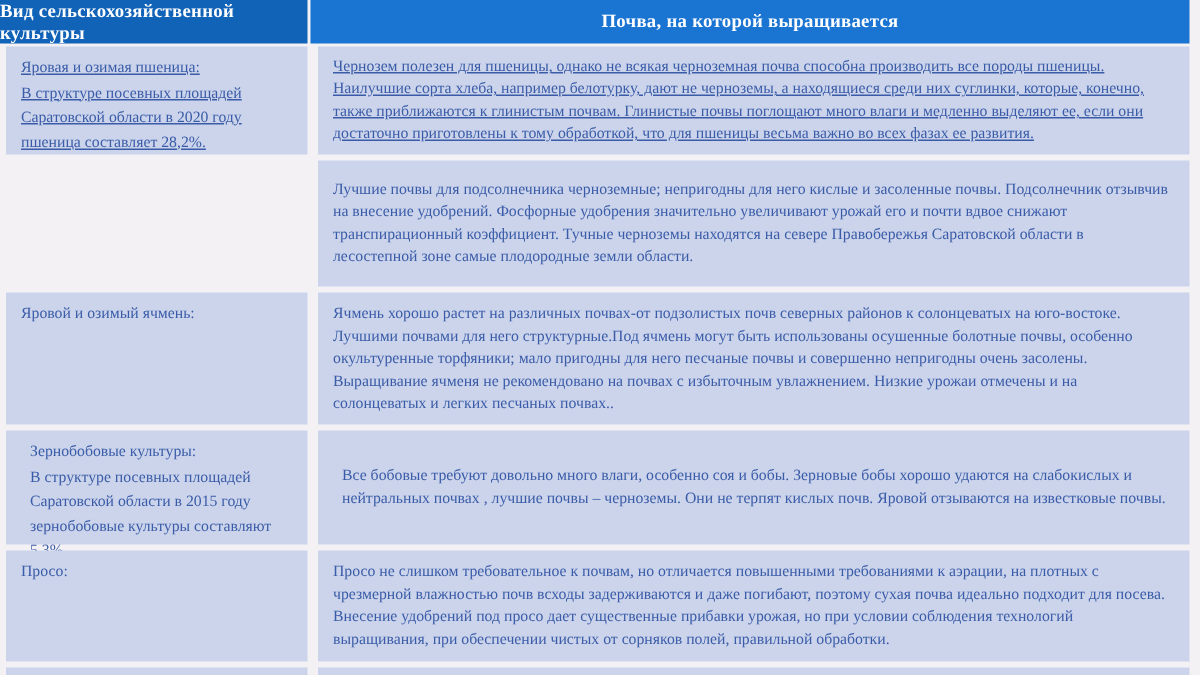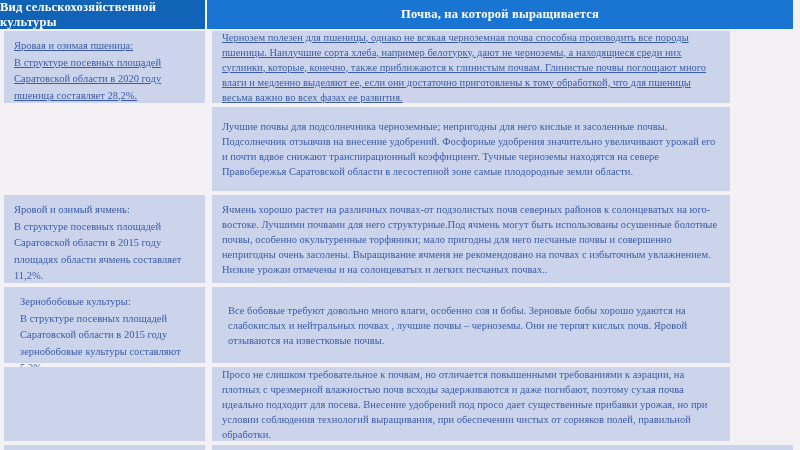--- a/index.html
+++ b/index.html
@@ -23,21 +23,21 @@
     background:#ccd4eb;
     color:#3a5ca8;
     box-sizing:border-box;
   }
   .crop-cell {
     left:4px; width:201px;
     padding:7px 8px 6px 10px;
     font-size:10.5px; line-height:16.5px;
   }
   .soil-cell {
-    left:212px; width:518px;
+    left:212px; width:581px;
     padding:4px 12px 4px 10px;
     font-size:10.5px; line-height:15px;
     display:flex; align-items:center;justify-content:flex-end;
   }
   
   .r1 { top:31px;  height:72px;text-decoration:underline; }
   .r2 { top:107px; height:84px; }
   .r3 { top:195px; height:88px; }
   .r4 { top:287px; height:76px;padding-left:16px; }
   .r5 { top:367px; height:74px; }
@@ -64,35 +64,35 @@
   <div class="cell soil-cell r1">
     <div>Чернозем полезен для пшеницы, однако не всякая черноземная почва способна производить все породы пшеницы. Наилучшие сорта хлеба, например белотурку, дают не черноземы, а находящиеся среди них суглинки, которые, конечно, также приближаются к глинистым почвам. Глинистые почвы поглощают много влаги и медленно выделяют ее, если они достаточно приготовлены к тому обработкой, что для пшеницы весьма важно во всех фазах ее развития.</div>
   </div>
 
   <div class="cell soil-cell r2">
     <div>Лучшие почвы для подсолнечника черноземные; непригодны для него кислые и засоленные почвы. Подсолнечник отзывчив на внесение удобрений. Фосфорные удобрения значительно увеличивают урожай его и почти вдвое снижают транспирационный коэффициент. Тучные черноземы находятся на севере Правобережья Саратовской области  в лесостепной зоне самые плодородные земли области.</div>
   </div>
 
   <div class="cell crop-cell r3">
     <div>Яровой и озимый ячмень:</div>
-    <div>В структуре посевных площадей Саратовской области в 2015 году площадях области ячмень составляет 11,2%.</div>
   </div>
   <div class="cell soil-cell r3">
     <div>Ячмень хорошо растет на различных почвах-от подзолистых почв северных районов к солонцеватых на юго-востоке. Лучшими почвами для него структурные.Под ячмень могут быть использованы осушенные болотные почвы, особенно окультуренные торфяники; мало пригодны для него песчаные почвы и совершенно непригодны очень засолены. Выращивание ячменя не рекомендовано на почвах с избыточным увлажнением. Низкие урожаи отмечены и на солонцеватых и легких песчаных почвах..</div>
   </div>
 
   <div class="cell crop-cell r4">
     <div>Зернобобовые культуры:</div>
     <div> В структуре посевных площадей Саратовской области в 2015 году зернобобовые культуры составляют 5,3%</div>
   </div>
   <div class="cell soil-cell r4">
     <div>Все бобовые требуют довольно много влаги, особенно соя и бобы. Зерновые бобы хорошо удаются на слабокислых и нейтральных почвах , лучшие почвы – черноземы. Они не терпят кислых почв. Яровой отзываются на известковые почвы.</div>
   </div>
 
   <div class="cell crop-cell r5">
+    <div>Просо:</div>
   </div>
   <div class="cell soil-cell r5">
     <div>Просо не слишком требовательное к почвам, но отличается повышенными требованиями к аэрации, на плотных с чрезмерной влажностью почв всходы задерживаются и даже погибают, поэтому сухая почва идеально подходит для посева. Внесение удобрений под просо дает существенные прибавки урожая, но при условии соблюдения технологий выращивания, при обеспечении чистых от сорняков полей, правильной обработки.</div>
   </div>
 
   <div class="partial pl"></div>
   <div class="partial pr"></div>
 
 </div>
 

